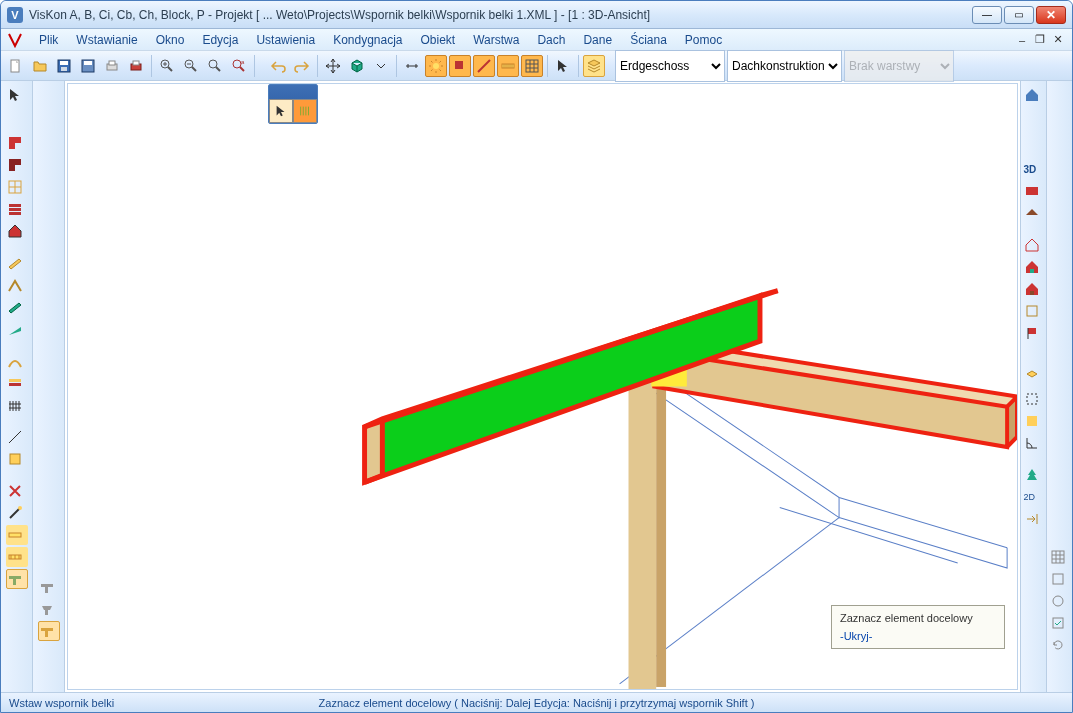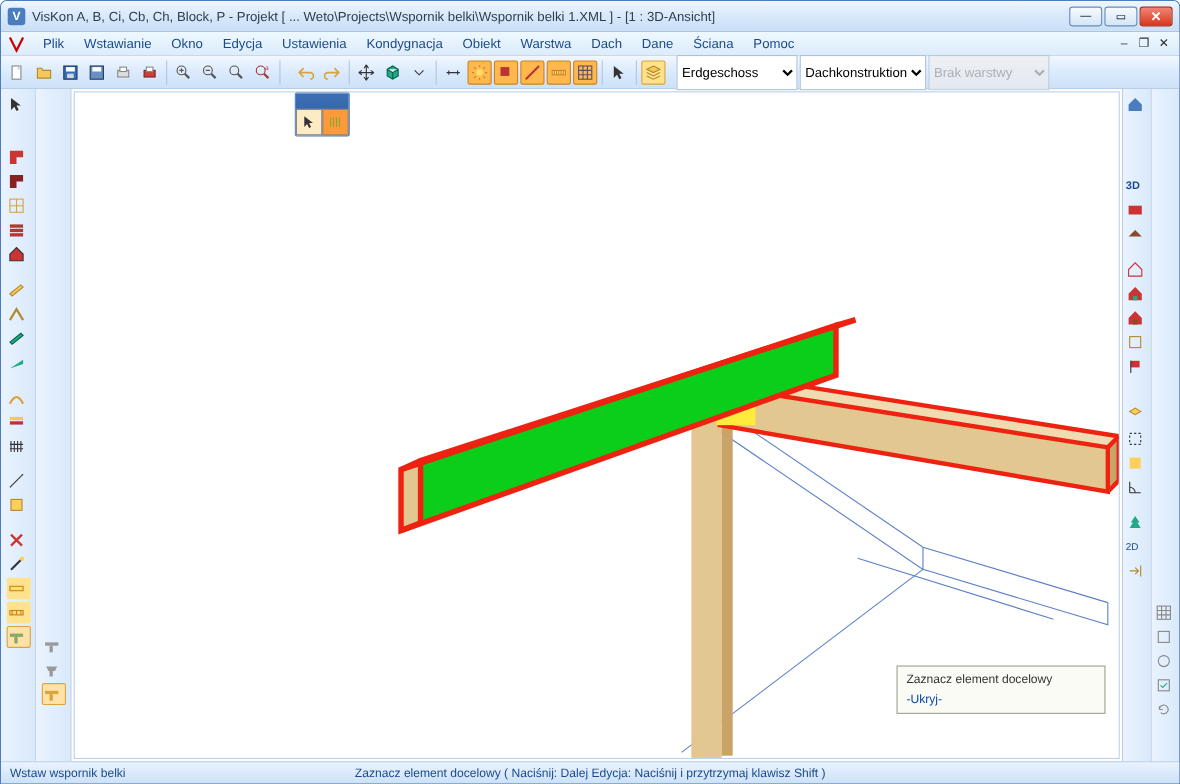--- a/index.html
+++ b/index.html
@@ -162,21 +162,21 @@
   .floating-toolbar .fb {
     flex: 1; height: 24px;
     background: #fdebc5;
     border: 1px solid #888;
     display: flex; align-items: center; justify-content: center;
     cursor: pointer;
   }
   .tooltip-box {
     position: absolute;
     right: 12px; bottom: 40px;
-    width: 190px;
+    width: 174px;
     background: #fbfbf5;
     border: 1px solid #a0a090;
     padding: 6px 8px;
     font-size: 11px;
     color: #333;
   }
   .tooltip-box .link {
     color: #0645ad;
     cursor: pointer;
     display: inline-block;
@@ -715,15 +715,15 @@
       <div class="sb">
           <svg viewBox="0 0 16 16">
             <path d="M4 8a4 4 0 1 1 1.2 2.8M4 8V5M4 8H7" fill="none" stroke="#888"></path>
           </svg>
         </div>
     </div>
   </div>
 
   <div class="statusbar">
     <span>Wstaw wspornik belki</span>
-    <span class="center">Zaznacz element docelowy ( Naciśnij: Dalej Edycja: Naciśnij i przytrzymaj klawisz Shift )</span>
+    <span class="center">Zaznacz element docelowy ( Naciśnij: Dalej Edycja: Naciśnij i przytrzymaj wspornik Shift )</span>
   </div>
 </div>
 
 </body></html>

